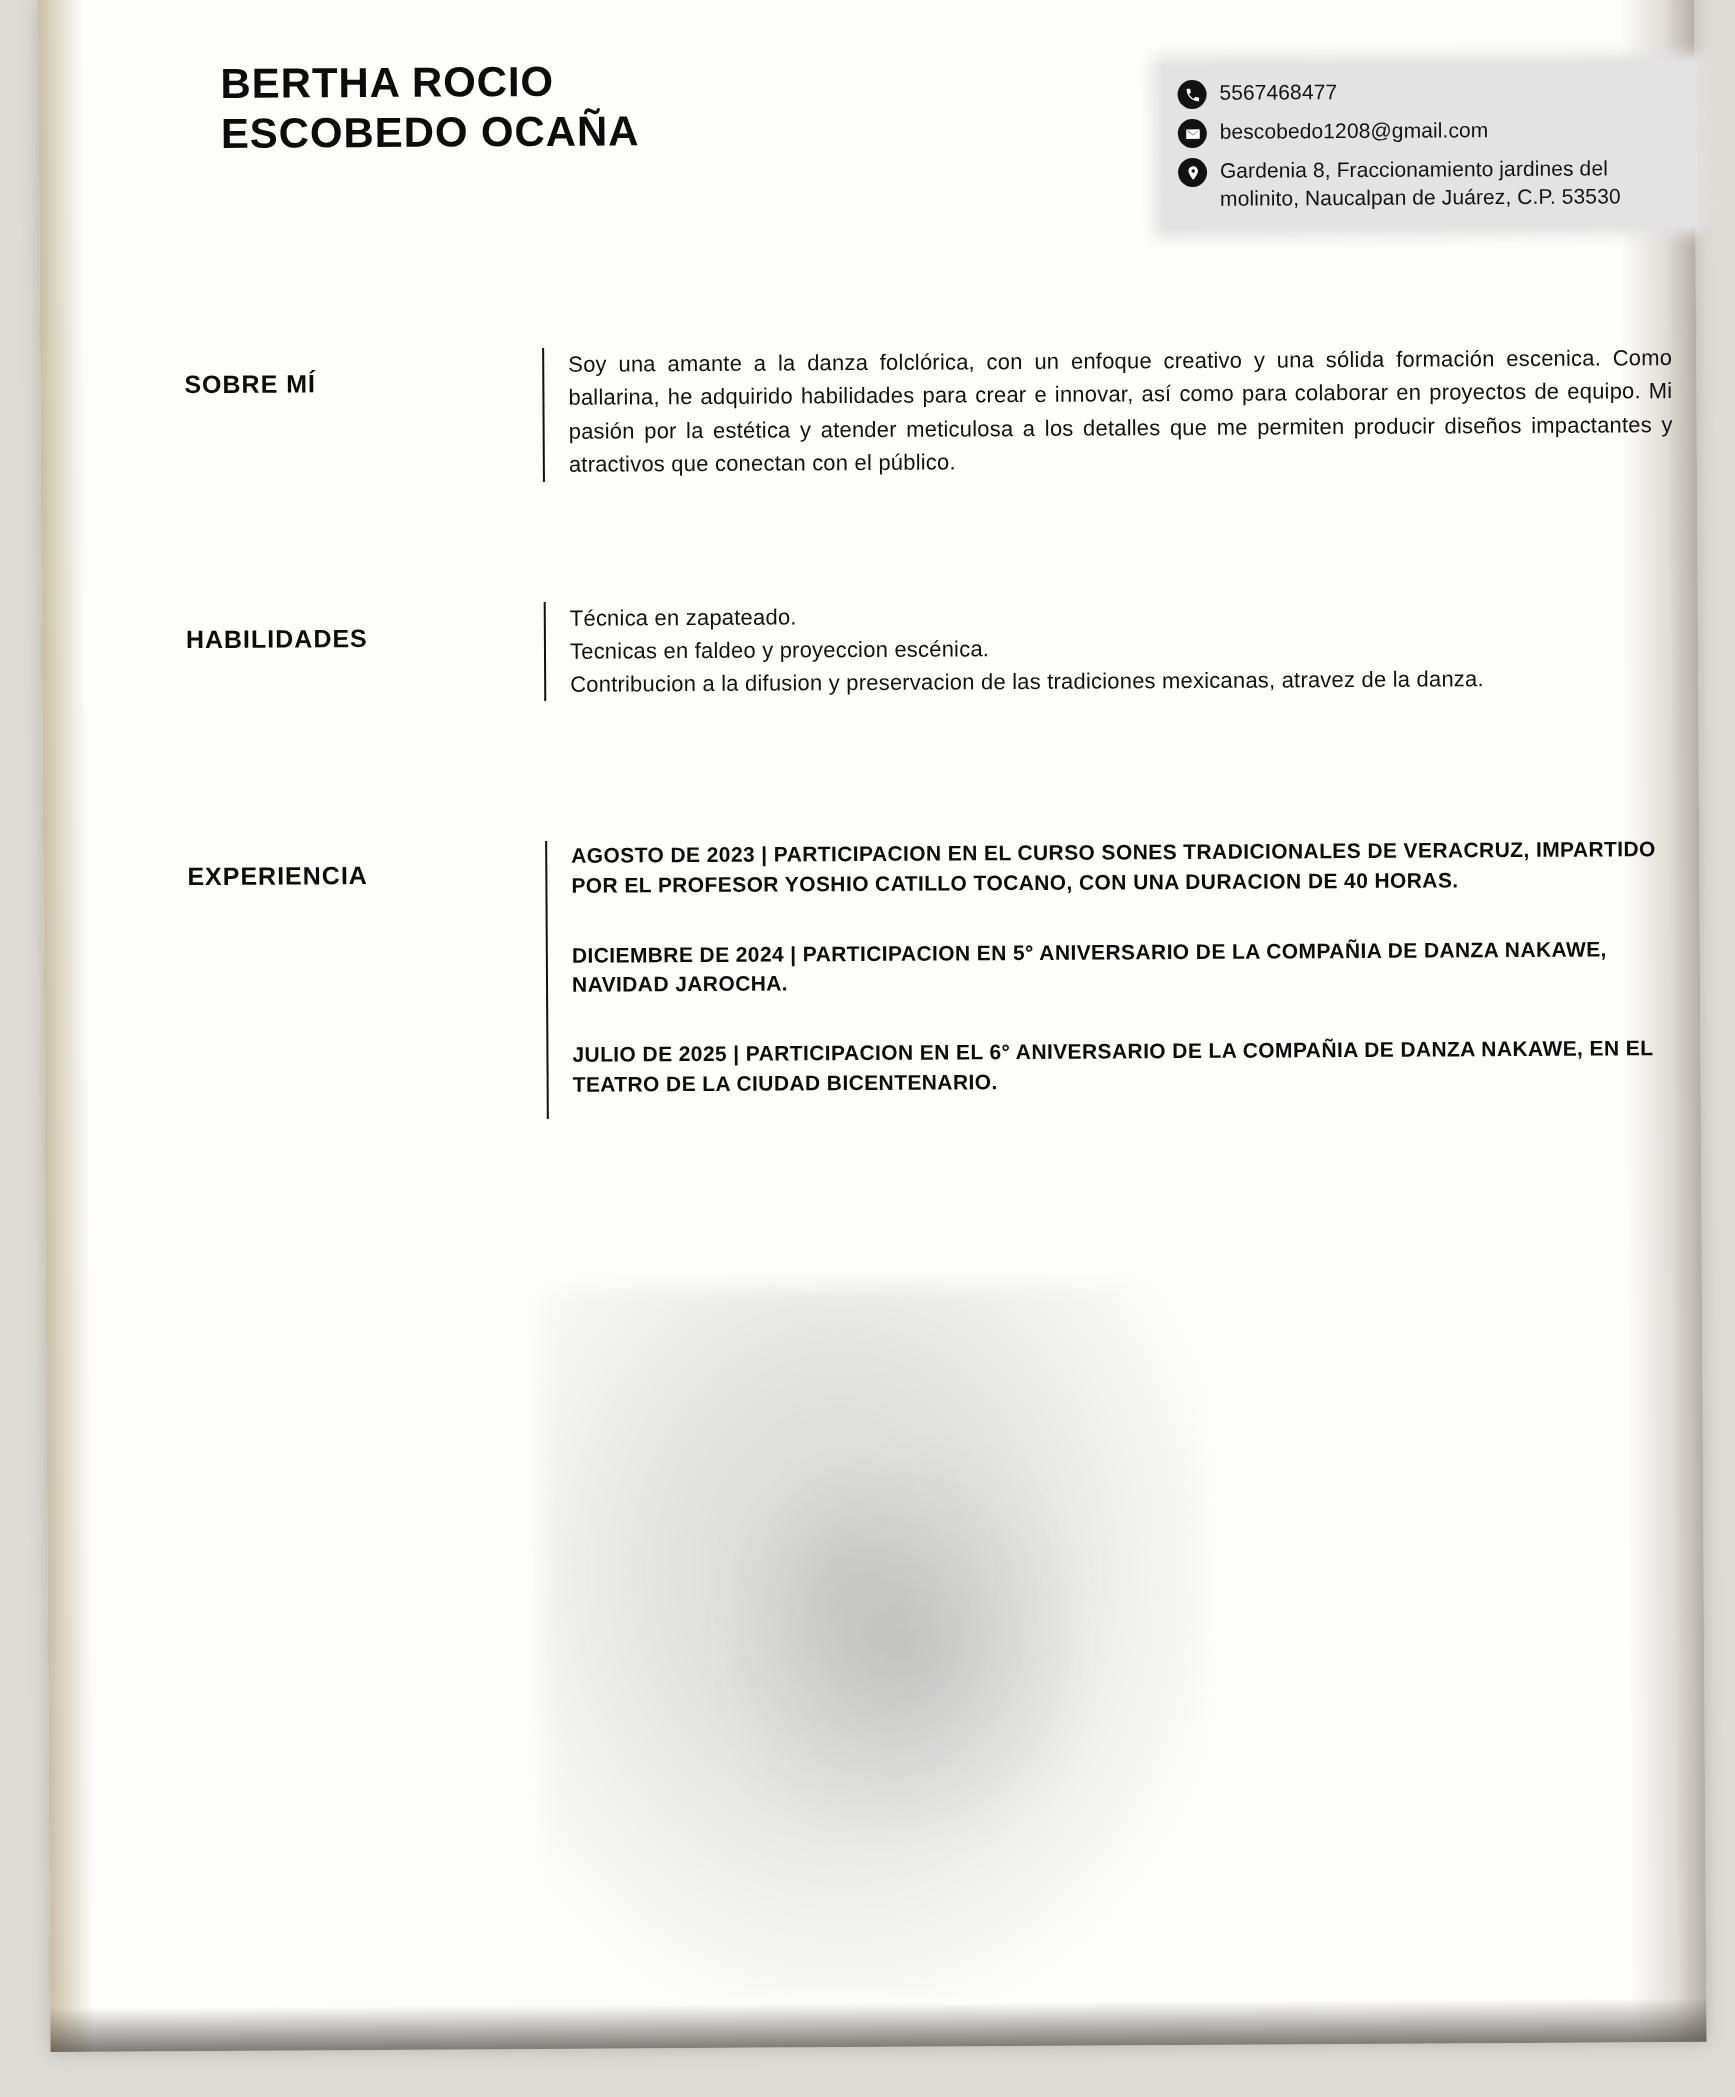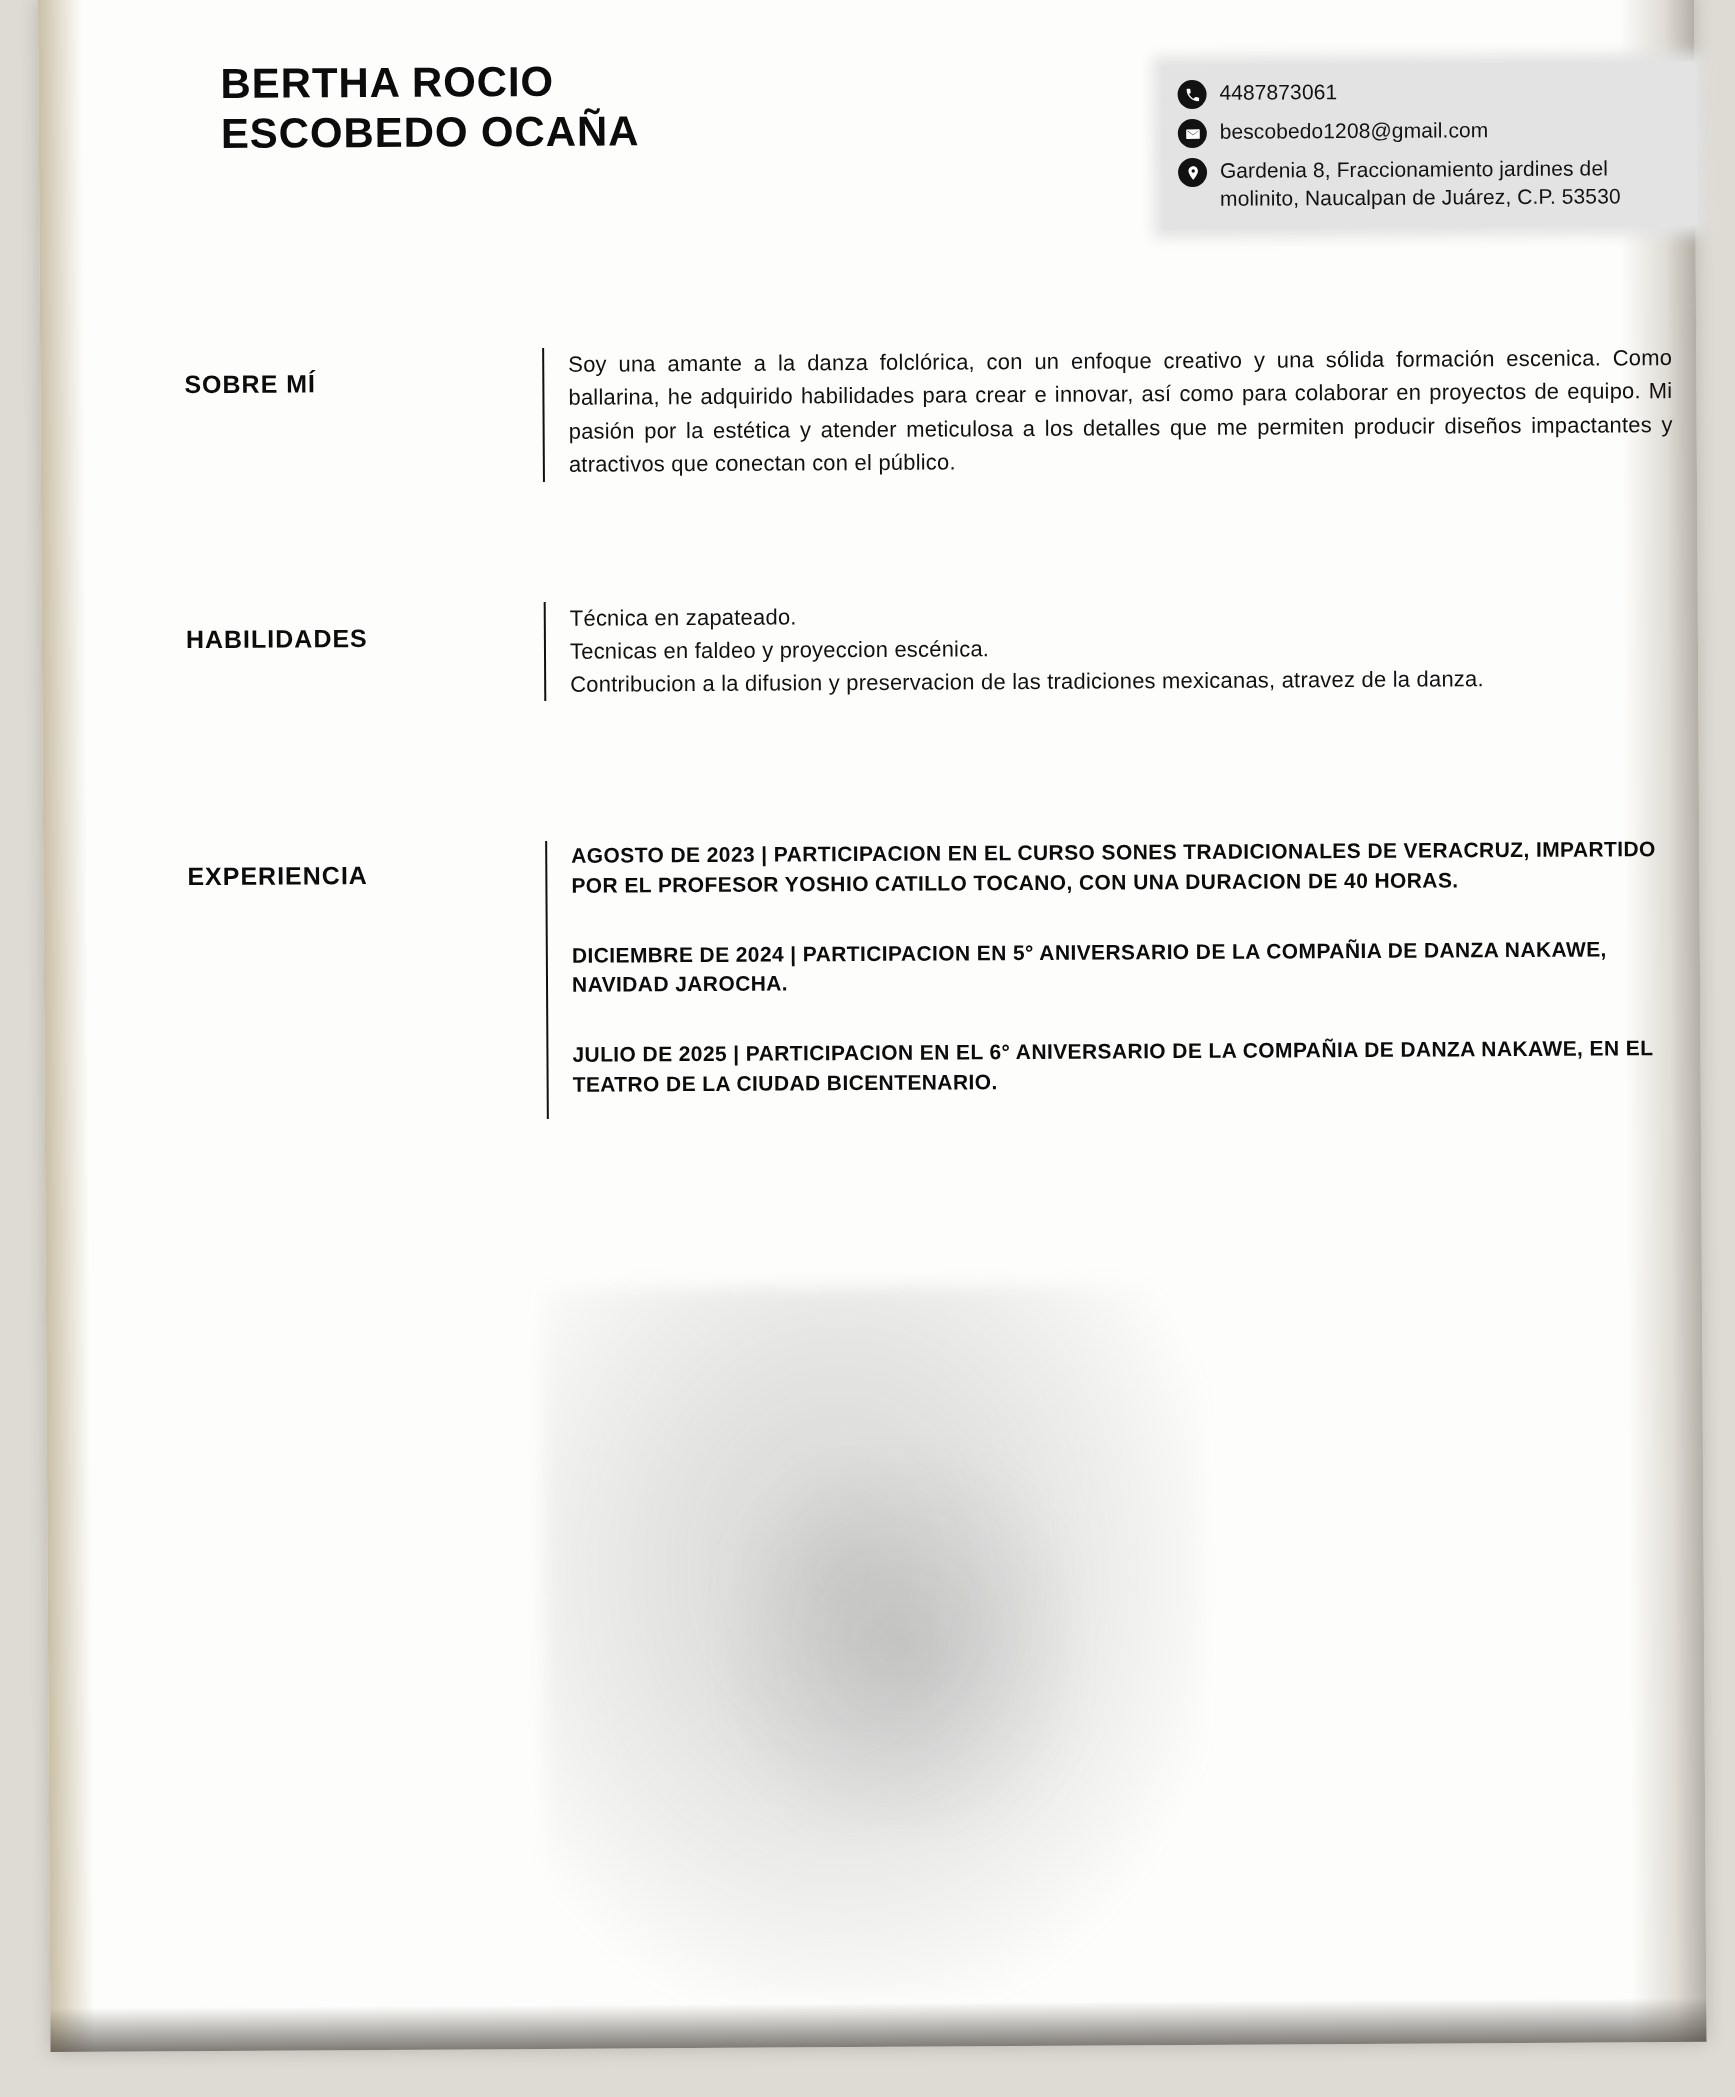--- a/index.html
+++ b/index.html
@@ -209,21 +209,21 @@
   </div>
 
   <div class="contact-panel">
 
     <div class="contact-row">
       <span class="c-icon">
         <svg width="16.3" height="16.3" viewBox="0 0 24 24" fill="#ffffff" aria-hidden="true">
           <path d="M6.6 10.8c1.4 2.8 3.8 5.2 6.6 6.6l2.2-2.2c.3-.3.7-.4 1.1-.3 1.2.4 2.5.6 3.8.6.6 0 1 .4 1 1V20c0 .6-.4 1-1 1C10.8 21 3 13.2 3 3.7c0-.6.4-1 1-1h3.5c.6 0 1 .4 1 1 0 1.3.2 2.6.6 3.8.1.4 0 .8-.3 1.1l-2.2 2.2z"></path>
         </svg>
       </span>
-      <span class="c-text">4487873061</span>
+      <span class="c-text">5567468477</span>
     </div>
 
     <div class="contact-row">
       <span class="c-icon">
         <svg width="16.3" height="16.3" viewBox="0 0 24 24" fill="#ffffff" aria-hidden="true">
           <path d="M3 5h18c.6 0 1 .4 1 1v12c0 .6-.4 1-1 1H3c-.6 0-1-.4-1-1V6c0-.6.4-1 1-1zm9 8.1L4.3 7.2 4 7v.6l8 6.2 8-6.2V7l-.3.2L12 13.1z"></path>
         </svg>
       </span>
       <span class="c-text">bescobedo1208@gmail.com</span>
     </div>

